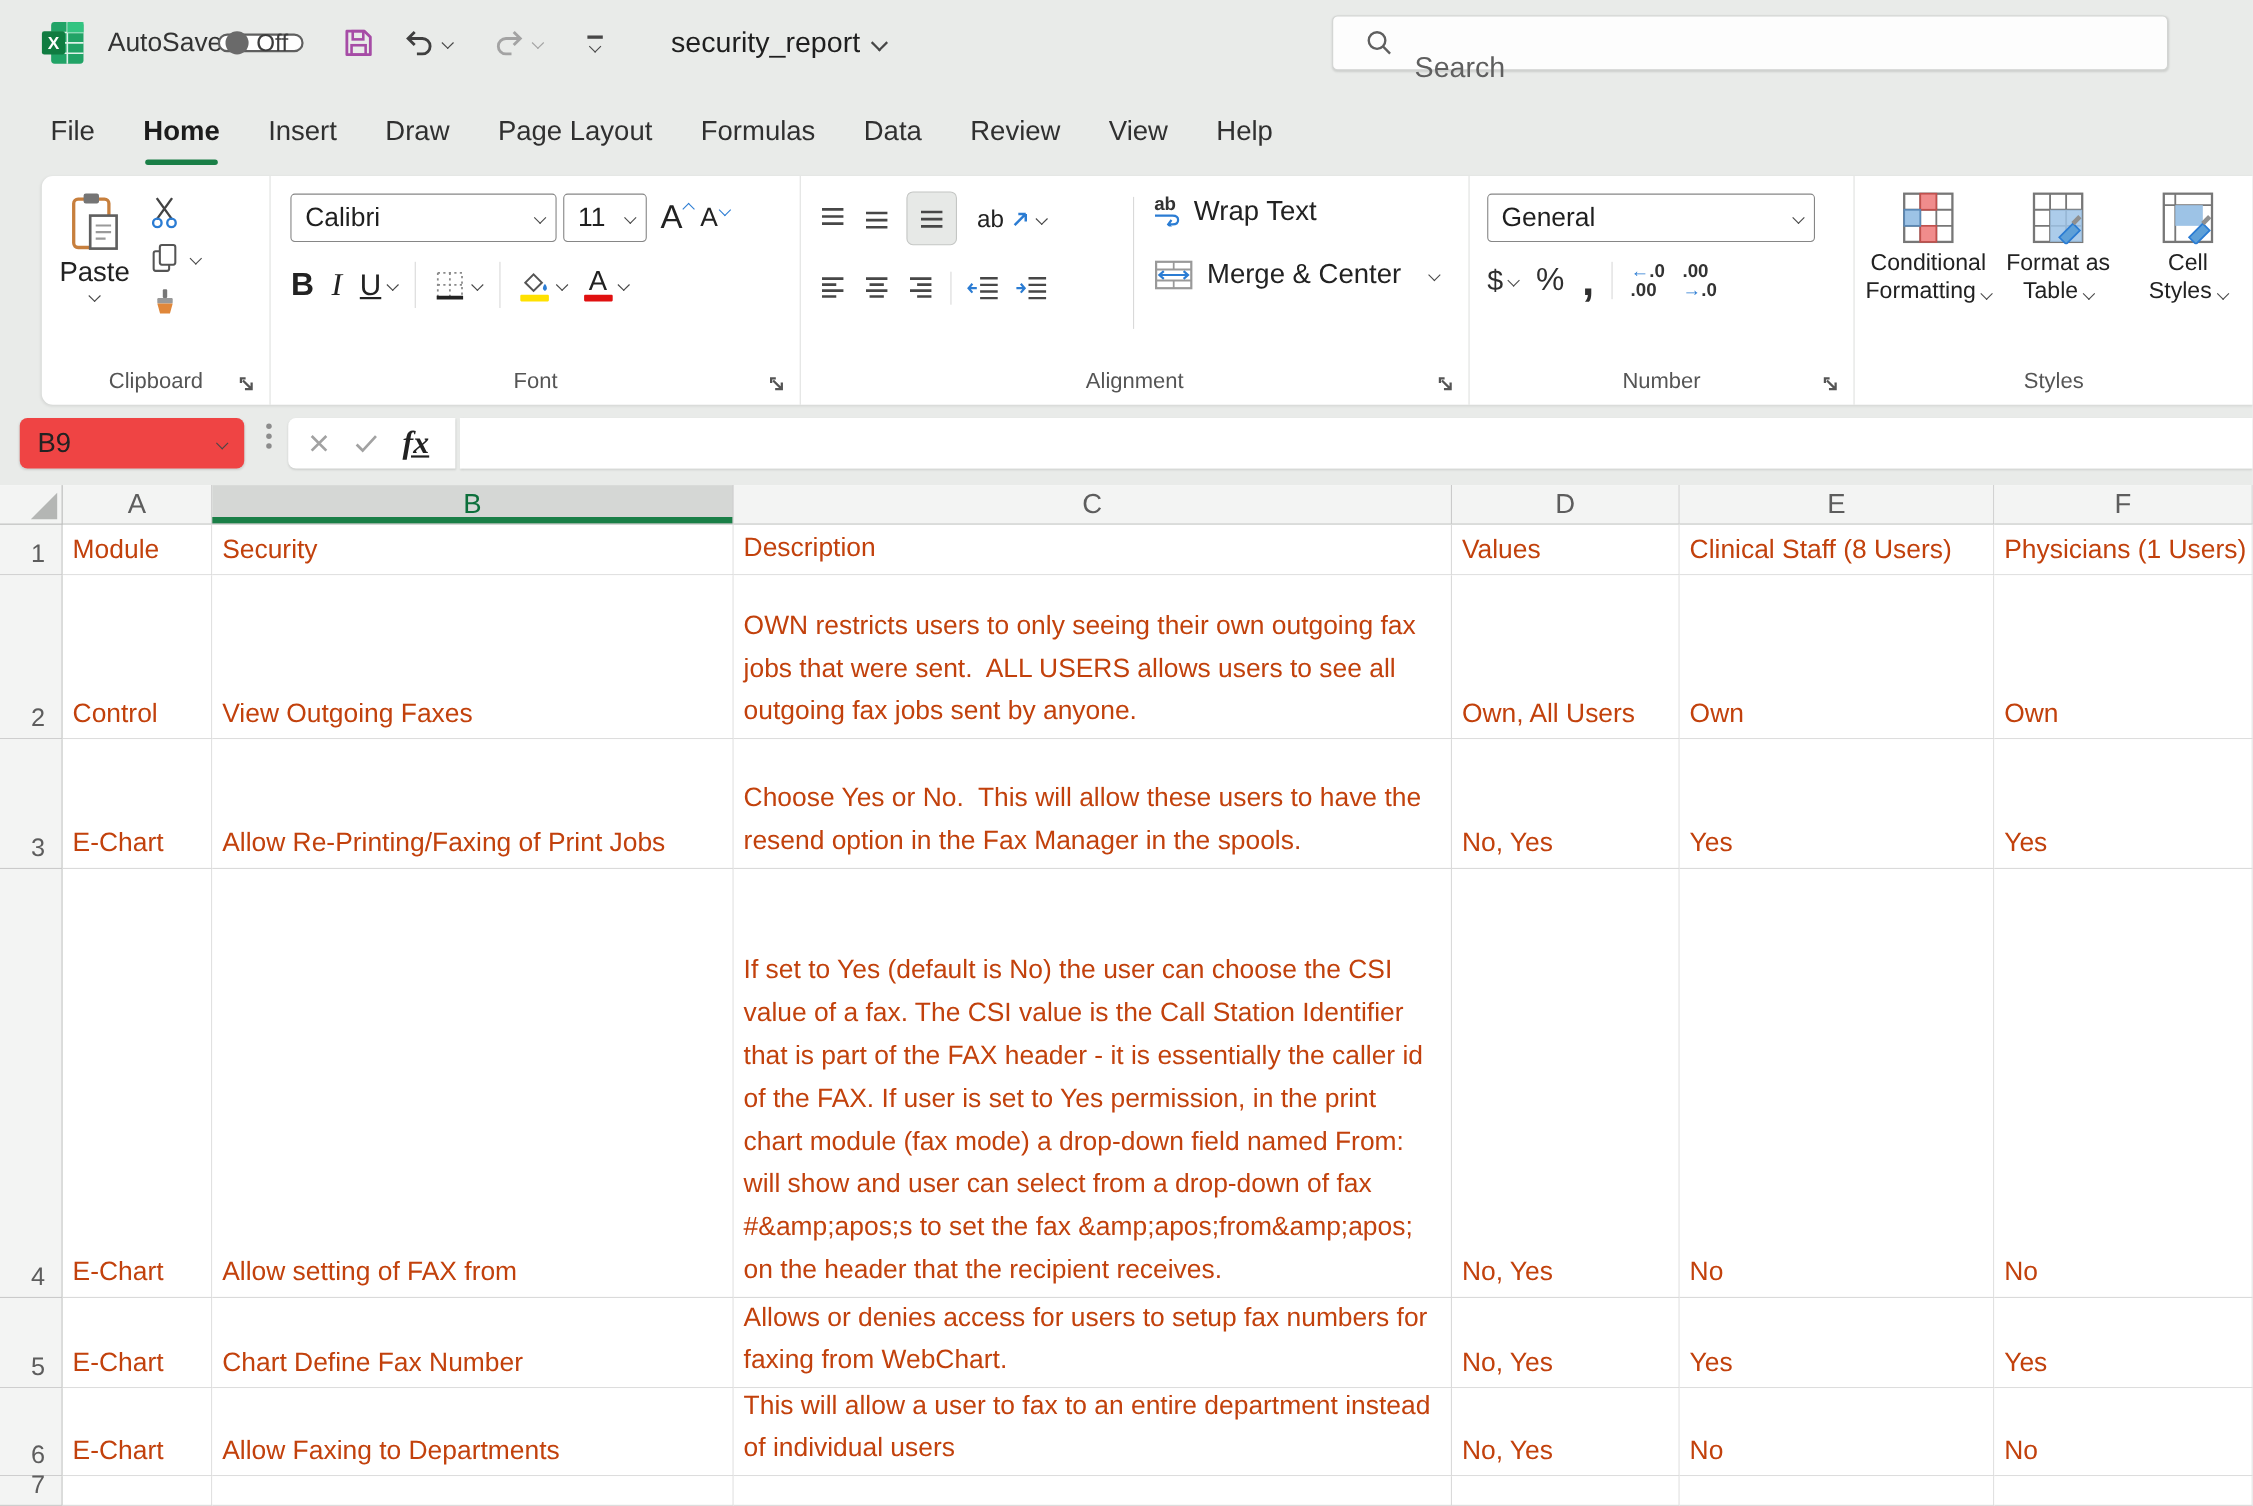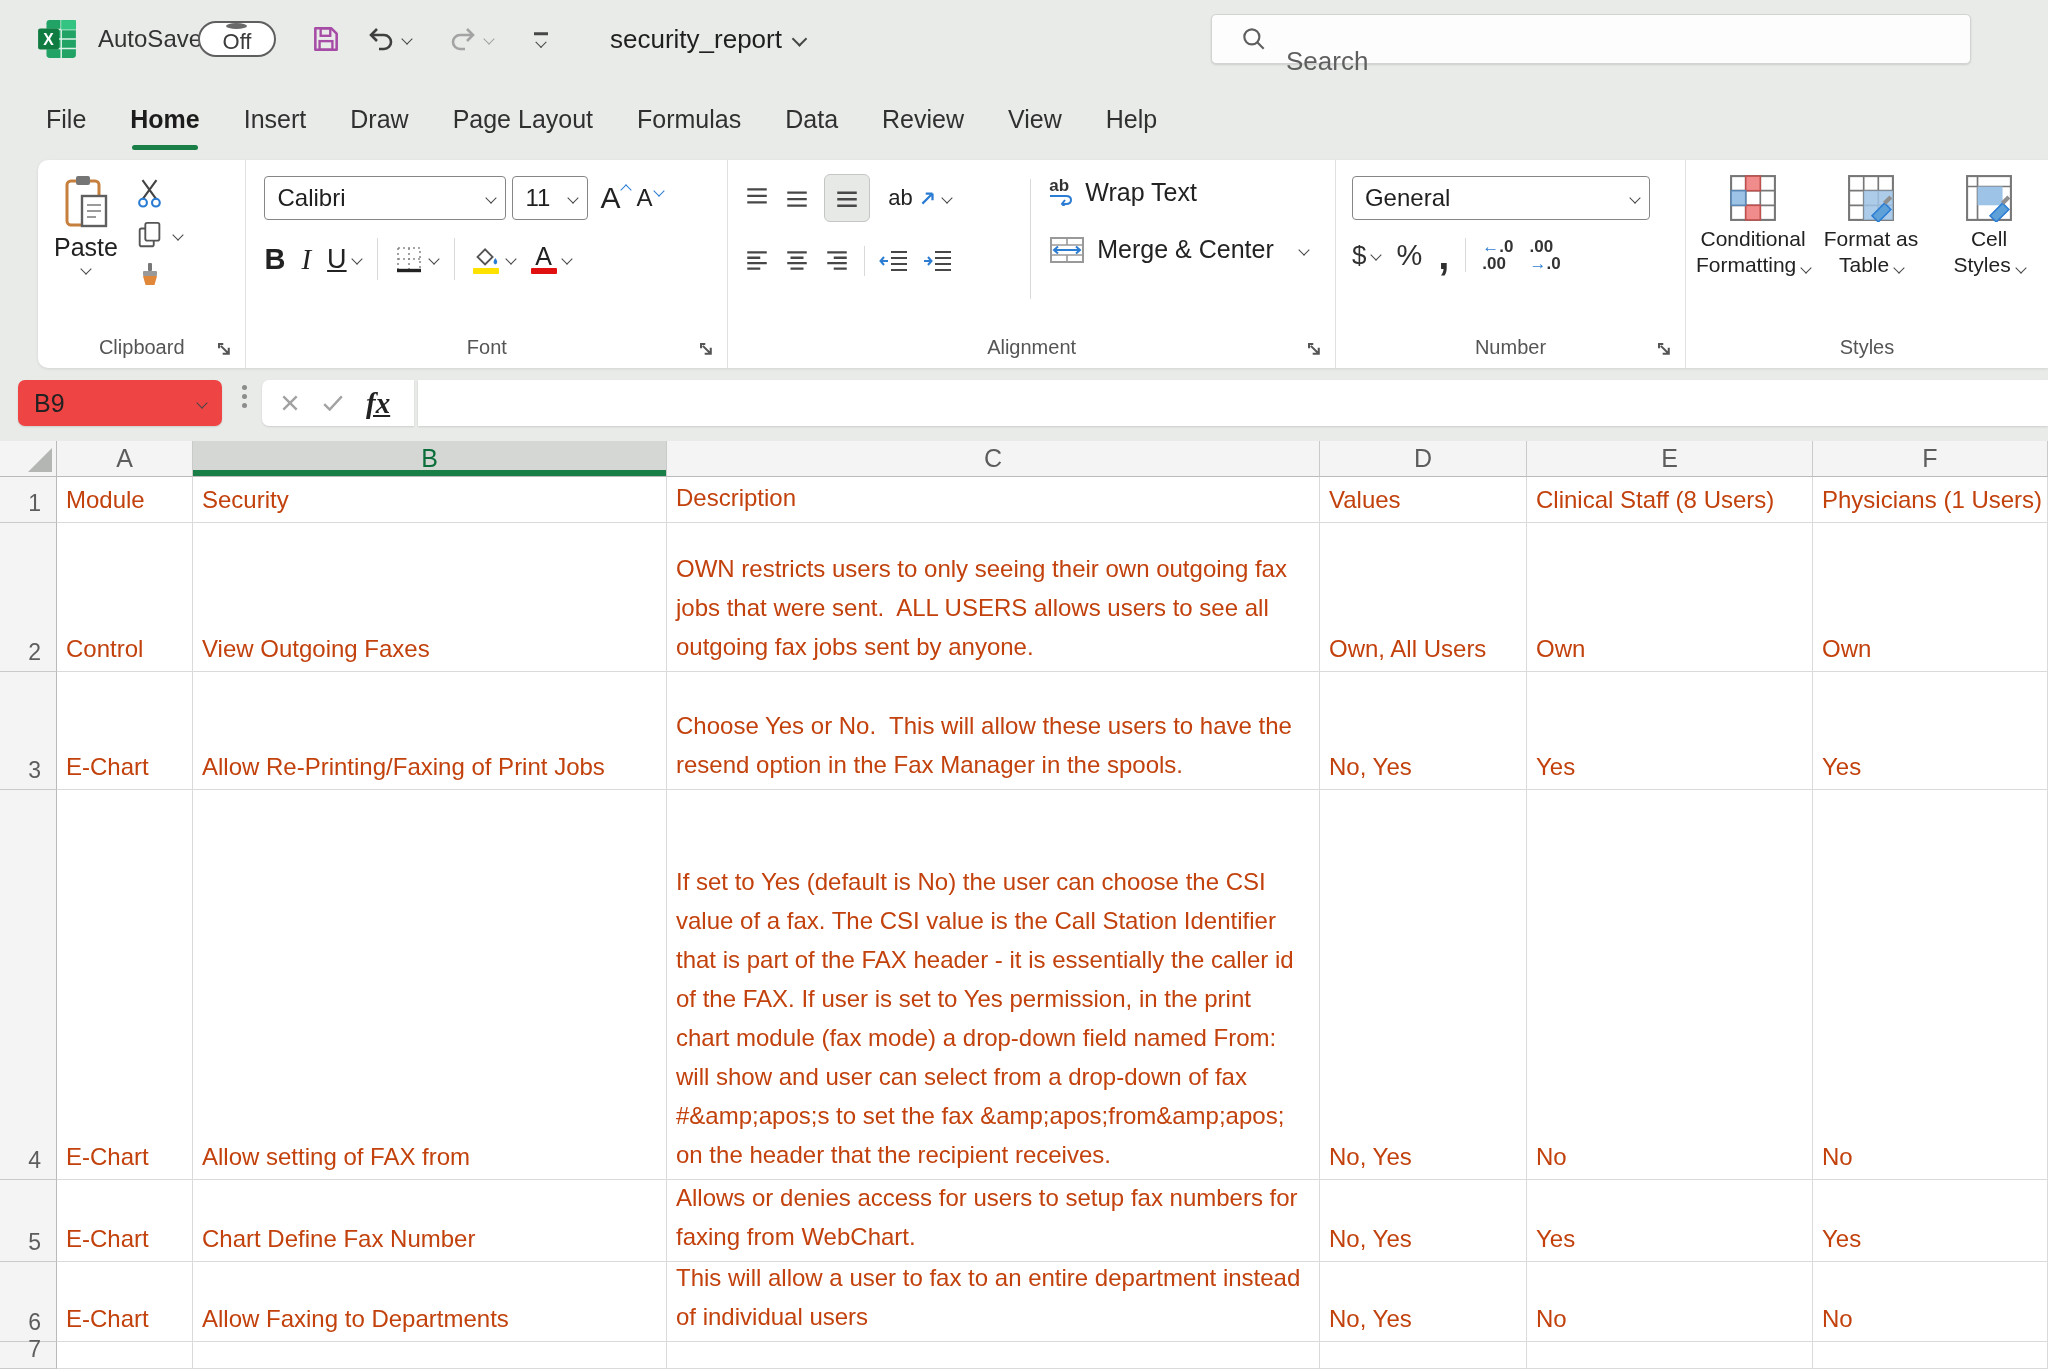--- a/index.html
+++ b/index.html
@@ -8,22 +8,22 @@
   
   .chev{display:inline-block;width:9px;height:9px;border-right:2px solid currentColor;
         border-bottom:2px solid currentColor;transform:rotate(45deg);color:#474747;}
   .chev.sm{width:7px;height:7px;border-width:1.8px;}
   .chev.up{transform:rotate(-135deg);}
   .sep{width:1px;align-self:center;height:42px;background:#d9d9d9;}
   
   #titlebar{position:absolute;left:0;top:0;width:2048px;height:78px;}
   #titlebar>*{position:absolute;top:50%;transform:translateY(-50%);}
   .tb-label{font-size:24px;color:#333;}
-  .toggle{left:198px;width:78px;height:36px;border:2px solid #5f5f5f;border-radius:19px;
-          background:#fff;display:flex;align-items:center;box-sizing:border-box;flex-direction:column;}
+  .toggle{left:198px;width:78px;height:17px;border:2px solid #5f5f5f;border-radius:19px;
+          background:#fff;display:flex;align-items:center;box-sizing:border-box;}
   .toggle .knob{width:21px;height:21px;border-radius:50%;background:#6a6a6a;margin:0 7px 0 5px;}
   .toggle span{font-size:22px;color:#3c3c3c;}
   .qat{display:flex;align-items:center;gap:7px;cursor:default;}
   #doc-title{font-size:26px;color:#1f1f1f;display:flex;align-items:center;gap:12px;}
   #search-box{left:1211px;width:760px;height:50px;background:#fdfdfd;border:1px solid #d2d4d2;
       border-radius:5px;box-shadow:0 1px 2px rgba(0,0,0,.12);display:flex;align-items:center;
       padding-left:28px;box-sizing:border-box;gap:18px;}
   #search-box span{font-size:26px;color:#5f5f5f;margin-top:44px;}
   
   #tabsrow{position:absolute;left:0;top:78px;width:2048px;height:82px;display:flex;

